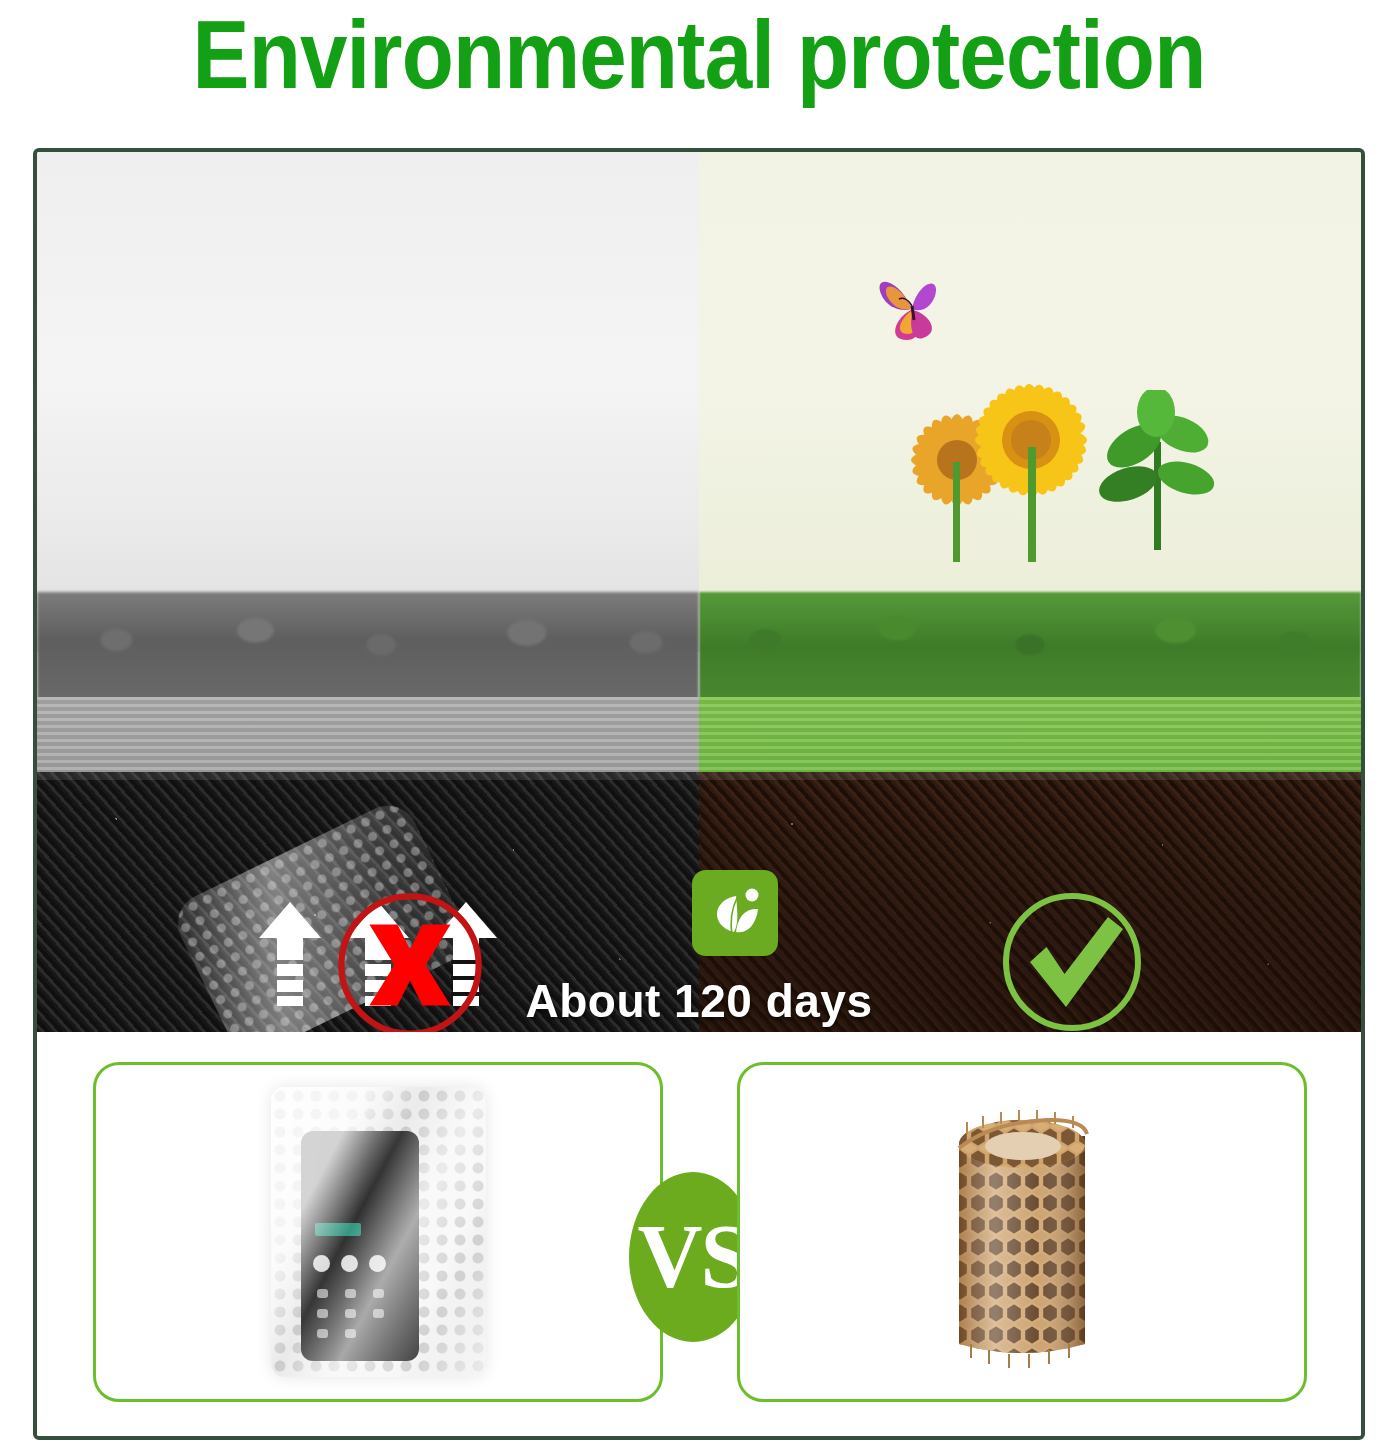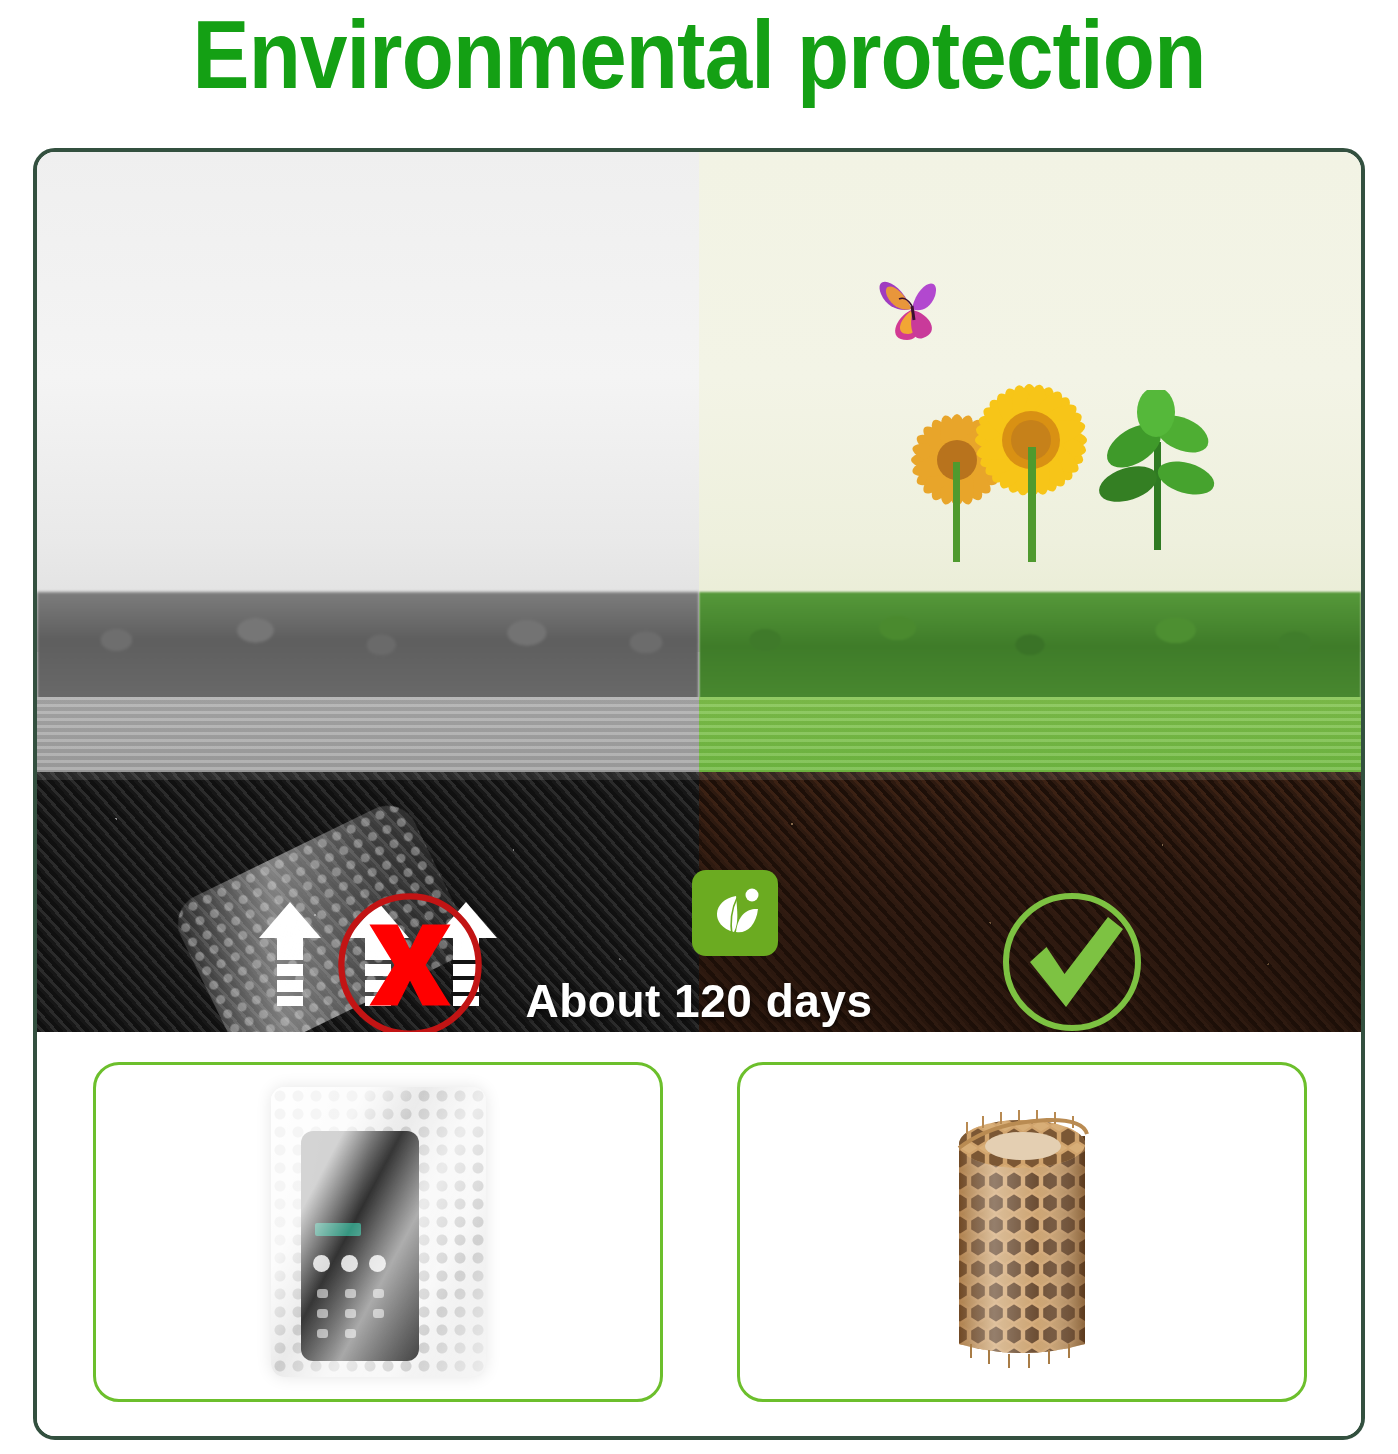--- a/index.html
+++ b/index.html
@@ -15,21 +15,21 @@
     color:#14a014;
     font-family:"Liberation Sans","DejaVu Sans",sans-serif;
     font-weight:bold;font-size:97px;line-height:1;
     transform:scaleX(.88);transform-origin:center center;
     letter-spacing:-1px;white-space:nowrap;
   }
 
   
   #frame{
     position:absolute;left:33px;top:148px;width:1332px;height:1292px;
-    border:4px solid #33503f;border-radius:22px;
+    border:4px solid #33503f;border-radius:6px;
     box-sizing:border-box;background:#fff;overflow:hidden;
   }
 
   
   #scene{
     position:absolute;left:0;top:0;width:100%;height:880px;overflow:hidden;
   }
   .half{position:absolute;top:0;height:100%;width:50%;overflow:hidden;}
   .half.left{left:0;}
   .half.right{left:50%;}
@@ -382,20 +382,21 @@
           <div class="sm" style="left:16px;top:178px;"></div>
           <div class="sm" style="left:44px;top:178px;"></div>
           <div class="sm" style="left:72px;top:178px;"></div>
           <div class="sm" style="left:16px;top:198px;"></div>
           <div class="sm" style="left:44px;top:198px;"></div>
         </div>
         <div id="wrapsheen"></div>
       </div>
     </div>
 
+    <div id="vsbadge">VS</div>
 
     <div class="cardbox" id="card-right">
       <svg id="honeycomb" viewBox="0 0 250 300">
         <defs>
           <pattern id="hex" width="18" height="22" patternUnits="userSpaceOnUse">
             <path d="M9 1 L17 6 L17 16 L9 21 L1 16 L1 6 Z" fill="#5c3a1d" stroke="#cfa069" stroke-width="2.4"></path>
           </pattern>
           <linearGradient id="rollshade" x1="0" y1="0" x2="1" y2="0">
             <stop offset="0%" stop-color="#8a5c2e" stop-opacity=".45"></stop>
             <stop offset="28%" stop-color="#ffffff" stop-opacity=".35"></stop>

